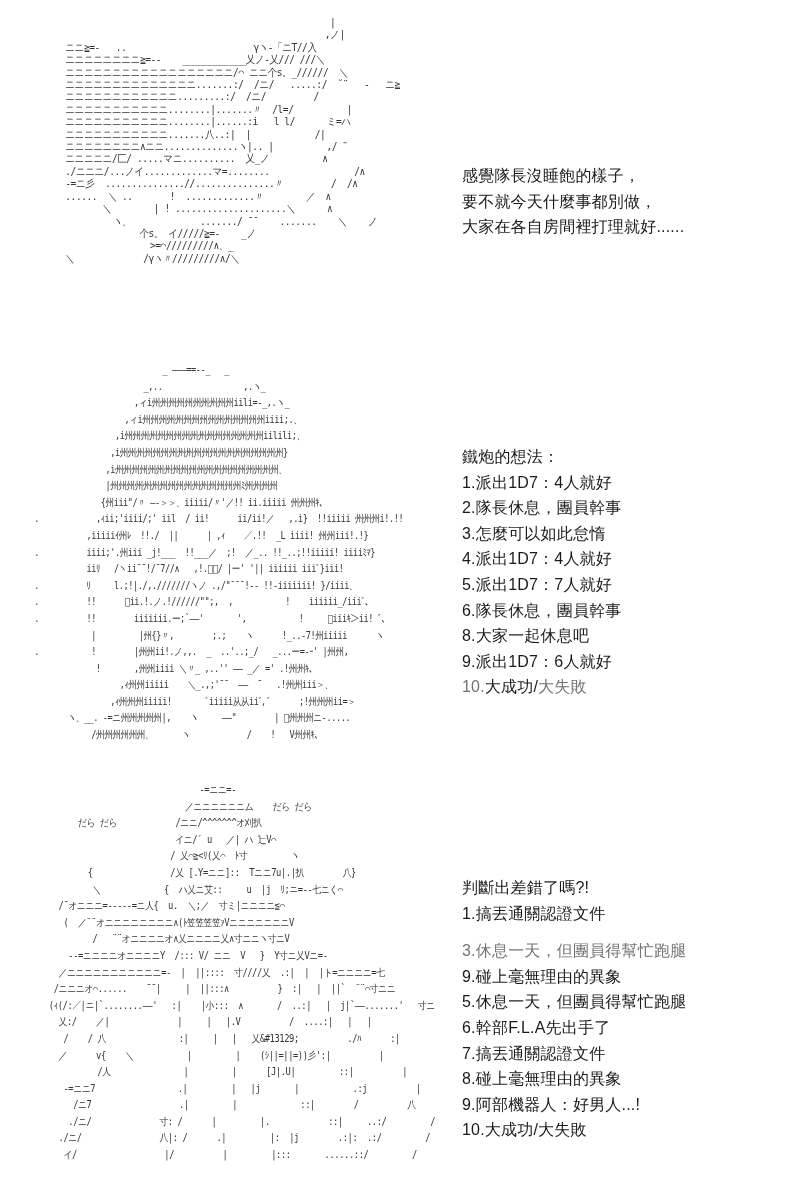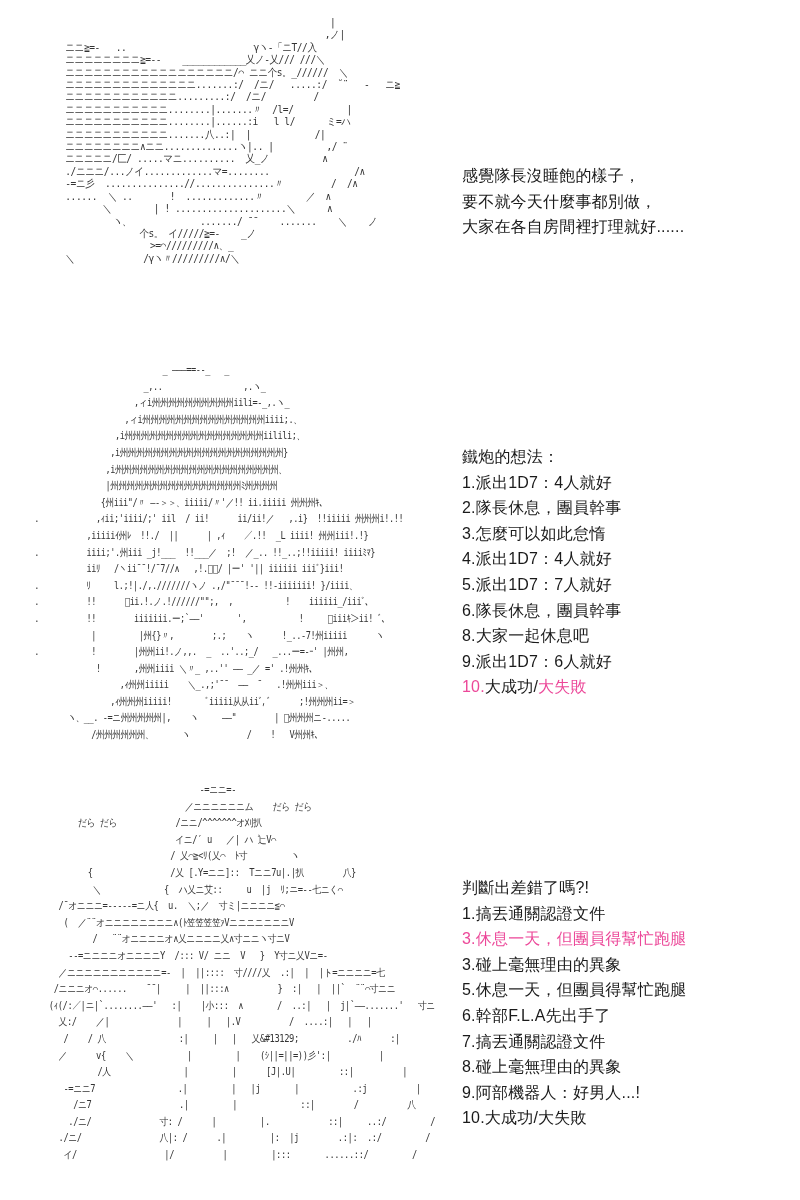--- a/index.html
+++ b/index.html
@@ -10,21 +10,21 @@
       color: #333; letter-spacing: -0.5px;
     }
     .art1 { left: 60px; top: 16px; font-size: 10.4px; line-height: 12.4px; transform: scaleX(0.92); transform-origin: left top; }
     .art2 { left: 20px; top: 362px; font-size: 10px; line-height: 16.6px; transform: scaleX(0.86); transform-origin: left top; }
     .art3 { left: 10px; top: 782px; font-size: 10px; line-height: 16.6px; transform: scaleX(0.88); transform-origin: left top; }
     .textblock { position: absolute; left: 462px; font-family: Liberation Sans, sans-serif; font-size: 16px; line-height: 25.6px; color: #1a1a1a; letter-spacing: 0.2px; }
     .tb1 { top: 163px; }
     .tb2 { top: 444px; }
     .tb3 { top: 875px; }
     .line { display: block; white-space: nowrap; }
-    .red { color: #ec4899; }
+    .red { color: #737373; margin-top: 12px; }
   </style>
 </head>
 <body>
 
 <pre class="art art1">                                                   |
                                                   ,ノ|
  ニニ≧=-   ..                        γヽ-「ニT//入
  ニニニニニニニニ≧=--    ____________乂ノ-乂/// ///＼
  ニニニニニニニニニニニニニニニニニニ/⌒ ニニ个s。_//////  ＼
  ニニニニニニニニニニニニニニ.......:/  /ニ/   .....:/  ˘¨   -   ニ≧
@@ -104,20 +104,20 @@
                   /人               |         |      [J|.U|         ::|          |
            -=ニニ7                 .|         |   |j       |           .:j          |
              /ニ7                  .|         |             ::|        /          八
             ./ニ/              寸: /      |         |.            ::|     ..:/         /
           ./ニ/                八|: /      .|         |:  |j        .:|:  .:/         /
            イ/                  |/          |         |:::       ......::/         /</pre>
 <div class="textblock tb3">
   <span class="line">判斷出差錯了嗎?!</span>
   <span class="line">1.搞丟通關認證文件</span>
   <span class="line red">3.休息一天，但團員得幫忙跑腿</span>
-  <span class="line">3.碰上毫無理由的異象</span>
+  <span class="line">9.碰上毫無理由的異象</span>
   <span class="line">5.休息一天，但團員得幫忙跑腿</span>
   <span class="line">6.幹部F.L.A先出手了</span>
   <span class="line">7.搞丟通關認證文件</span>
   <span class="line">8.碰上毫無理由的異象</span>
   <span class="line">9.阿部機器人：好男人...!</span>
   <span class="line">10.大成功/大失敗</span>
 </div>
 
 </body></html>

